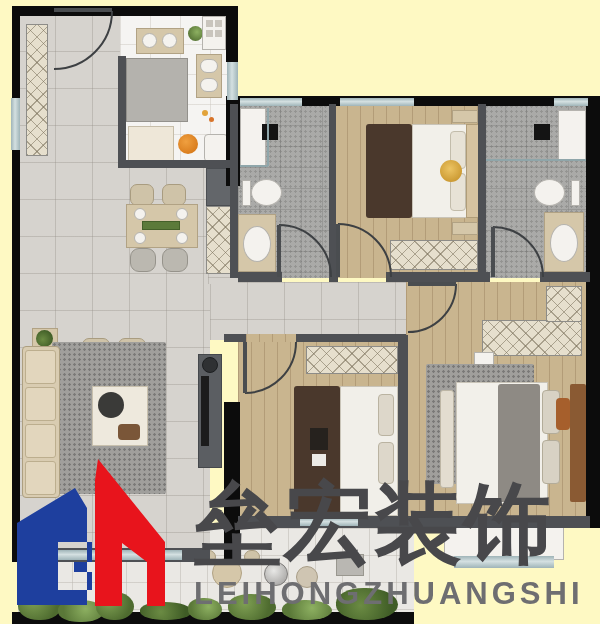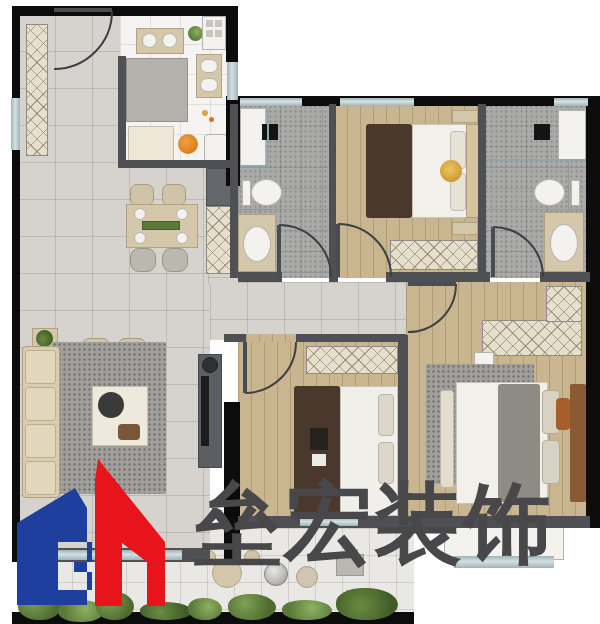--- a/index.html
+++ b/index.html
@@ -1,16 +1,16 @@
 <!DOCTYPE html>
 <html><head>
 <meta charset="utf-8">
 <style>
   html,body{margin:0;padding:0;background:#000;}
-  #stage{position:relative;width:600px;height:624px;background:#ffffff;overflow:hidden;
+  #stage{position:relative;width:600px;height:624px;background:#fef9c3;overflow:hidden;
          font-family:"Liberation Sans", sans-serif;}
   .abs{position:absolute;}
   
   .tile{background-color:#d6d3ce;
     background-image:linear-gradient(rgba(150,146,138,.38) 1px, transparent 1px),
                      linear-gradient(90deg, rgba(150,146,138,.38) 1px, transparent 1px);
     background-size:37px 37px;}
   .kfloor{background-color:#f5f4f2;
     background-image:linear-gradient(rgba(200,196,188,.45) 1px, transparent 1px),
                      linear-gradient(90deg, rgba(200,196,188,.45) 1px, transparent 1px);
@@ -236,14 +236,15 @@
       <path d="M240 166 H268 M268 166 V108"></path>
       <path d="M486 160 H586"></path>
     </g>
   </svg>
 
   <svg class="abs z6" width="175" height="165" viewBox="0 0 175 165" style="left:12px;top:450px">
     <path fill="#1e3f9e" fill-rule="evenodd" d="M63,38 L5,73 L5,155 L75,155 L75,58 Z M46,92 L80,92 L80,112 L62,112 L62,122 L80,122 L80,140 L46,140 Z"></path>
     <path fill="#e8141c" d="M86,9 L153,92 L153,156 L135,156 L135,112 L110,93 L110,156 L83,156 L83,30 Z"></path>
   </svg>
   <div id="wm-cn">垒宏装饰</div>
+  <div id="wm-en">LEIHONGZHUANGSHI</div>
 
 </div>
 
 </body></html>

